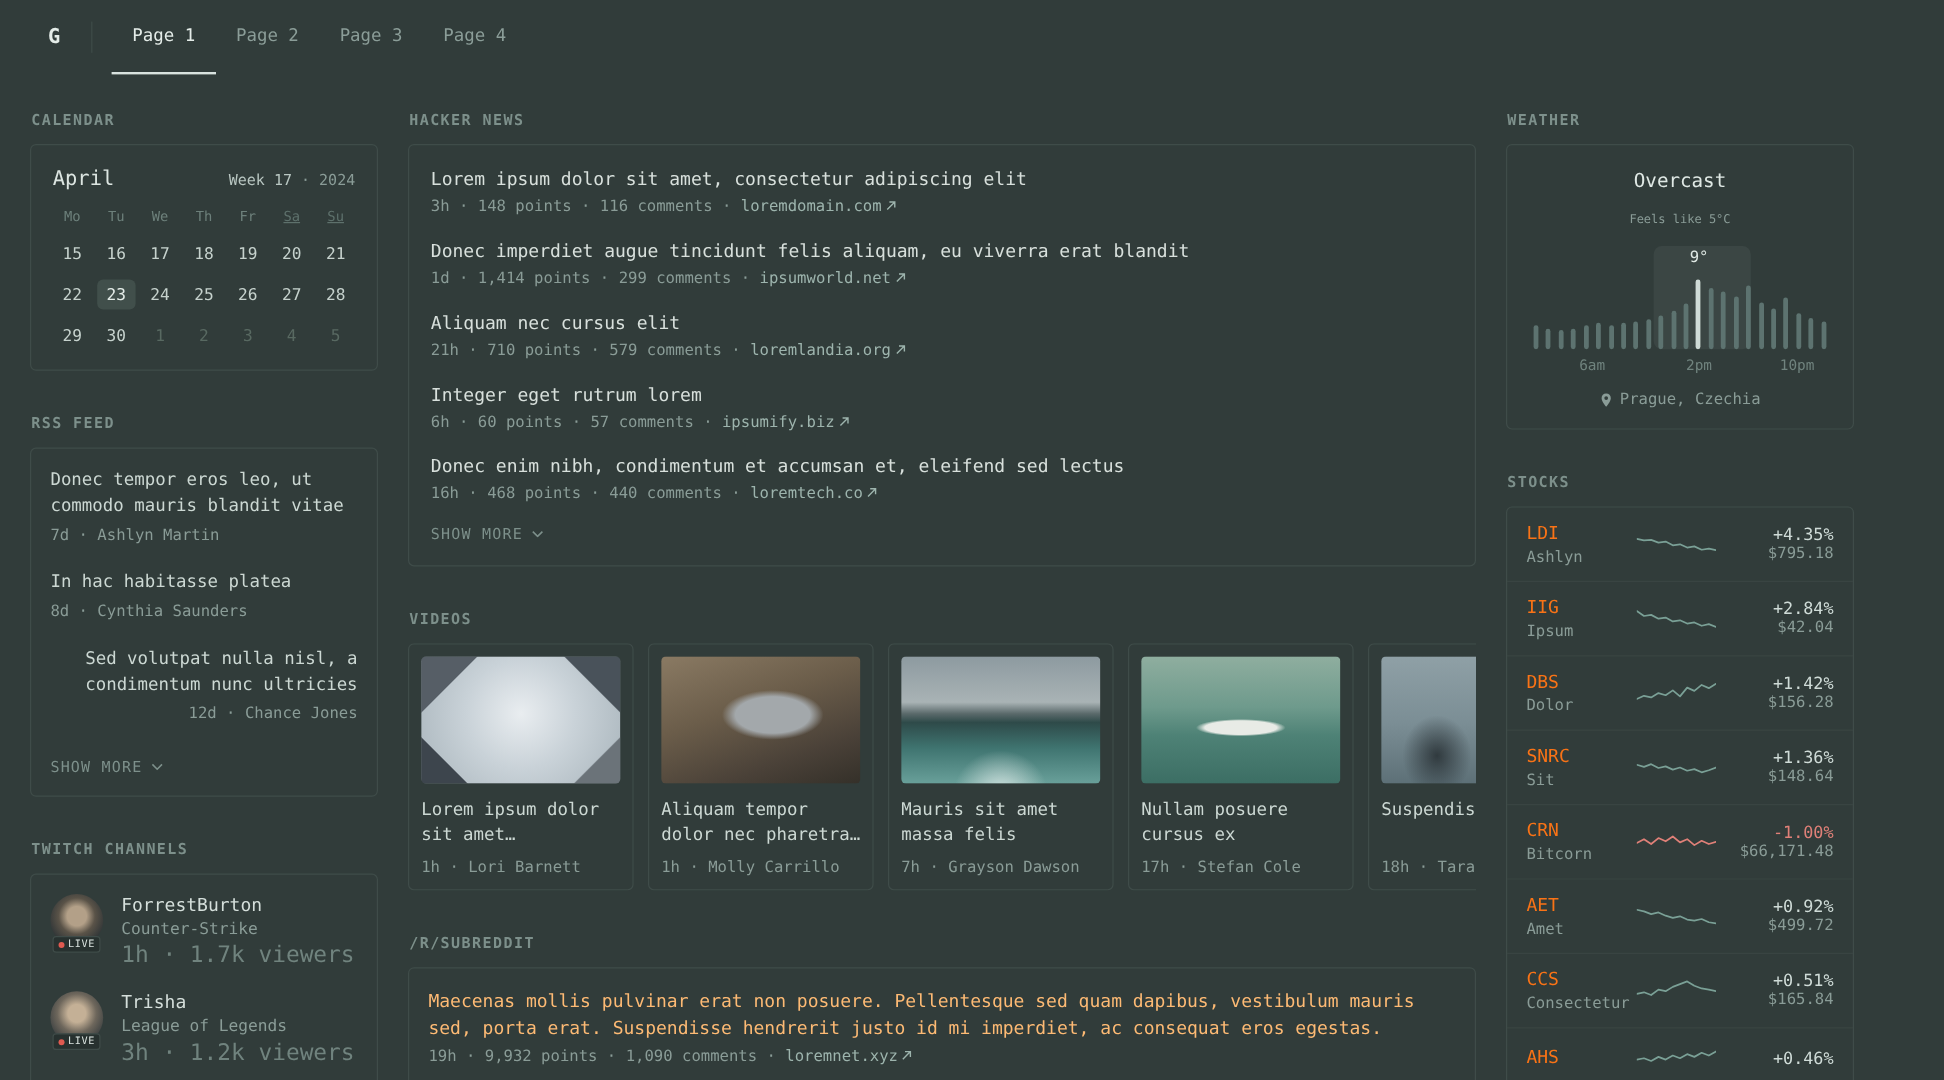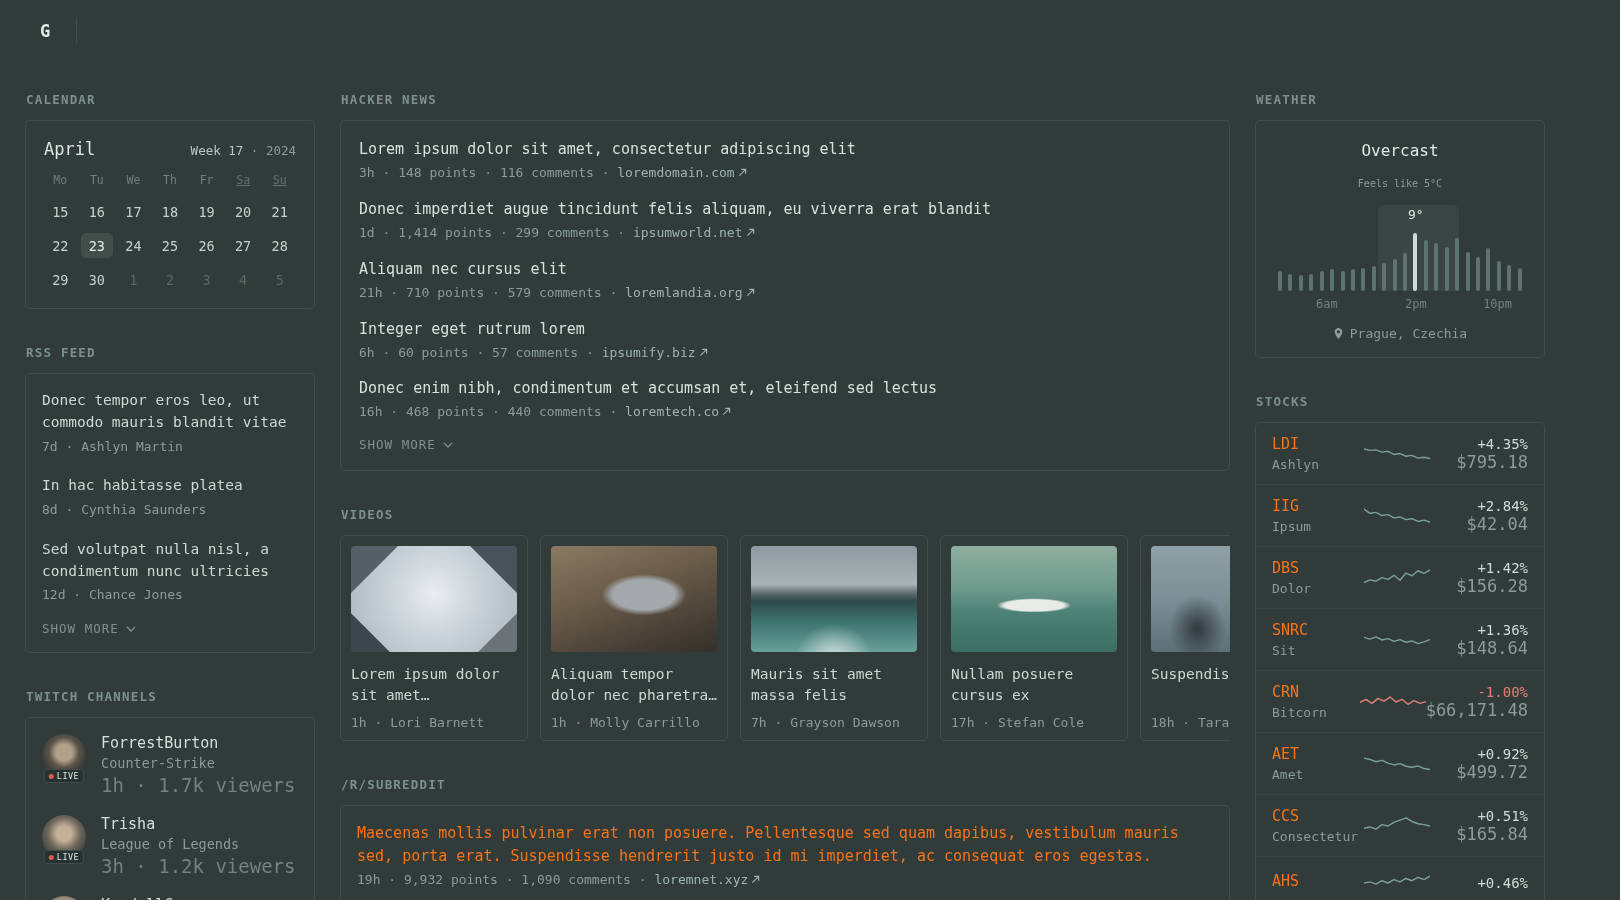--- a/index.html
+++ b/index.html
@@ -82,21 +82,21 @@
   .cal-grid .day{
     font-size:13.5px;color:#c6d2cd;
     width:32px;height:25px;display:flex;align-items:center;justify-content:center;
     border-radius:5px;
   }
   .cal-grid .day.out{color:#66786f;opacity:.75;}
   .cal-grid .day.sel{background:#414f4b;color:var(--text-bright);}
 
   
   .feed-item{margin-bottom:19px;}
-  .feed-item:last-of-type{margin-bottom:14px;}
+  .feed-item:last-of-type{margin-bottom:24px;text-align:right;}
   .feed-title{display:block;font-size:14.5px;line-height:1.5;color:#ccd8d3;}
   .meta{font-size:13px;color:var(--dim);margin-top:4px;line-height:1.45;}
   .meta-link{color:var(--link);}
   .ext{width:9px;height:9px;margin-left:3px;color:var(--link);}
   .show-more{
     display:inline-flex;align-items:center;gap:7px;
     font-size:12.5px;letter-spacing:1px;color:var(--header);
     margin-top:2px;
   }
   .chev{width:10px;height:6px;color:var(--header);}
@@ -149,21 +149,21 @@
   .thumb-fog{background:
     radial-gradient(ellipse 24% 44% at 28% 78%,rgba(38,46,50,.85),transparent 72%),
     linear-gradient(180deg,#8fa0a6 0%,#7b8e95 52%,#5d7077 100%);}
   .video-title{
     display:-webkit-box;-webkit-line-clamp:2;-webkit-box-orient:vertical;overflow:hidden;
     font-size:14.5px;line-height:1.45;color:#ccd8d3;height:42px;
   }
   .video-meta{font-size:13px;color:var(--dim);margin-top:9px;}
 
   
-  .post-text{font-size:15px;line-height:1.5;color:#f97316;}
+  .post-text{font-size:15px;line-height:1.5;color:#fdba74;}
 
   
   .weather-card{text-align:center;padding:20px 16px 16px;}
   .w-cond{font-size:16px;color:#dfe8e4;}
   .w-feels{font-size:10px;color:var(--dim);margin-top:18px;}
   .chart{position:relative;height:86px;margin:16px 6px 6px;}
   .day-band{position:absolute;left:41%;width:33%;top:0;bottom:0;background:rgba(222,236,231,.06);border-radius:7px;}
   .peak-label{position:absolute;left:56.5%;transform:translateX(-50%);top:2px;font-size:13px;color:#dfe8e4;}
   .bars{position:absolute;left:0;right:0;bottom:0;height:60px;display:flex;align-items:flex-end;justify-content:space-between;}
   .bar{width:4px;border-radius:2px;background:var(--bar);}
@@ -180,28 +180,34 @@
   .stock-row + .stock-row{border-top:1px solid rgba(214,228,223,.05);}
   .stock-id{width:92px;}
   .stock-sym{font-size:15px;color:#f97316;}
   .stock-name{font-size:13px;color:var(--dim);margin-top:4px;}
   .spark{width:66px;height:28px;flex:0 0 auto;}
   .spark polyline{fill:none;stroke:var(--spark);stroke-width:1.4;stroke-linejoin:round;stroke-linecap:round;}
   .spark.neg polyline{stroke:var(--neg);}
   .stock-vals{margin-left:auto;text-align:right;}
   .stock-change{font-size:14px;color:#cfdbd7;}
   .stock-change.neg{color:var(--neg);}
-  .stock-price{font-size:17px;color:var(--dim);margin-top:0;}
+  .stock-price{font-size:13px;color:var(--dim);margin-top:0;}
 </style>
 </head>
 <body>
 
 <header data-interactable="false">
   <div class="logo" data-interactable="true">G</div>
   <div class="vdiv" data-interactable="false"></div>
+  <nav data-interactable="false">
+    <a class="tab active" data-interactable="true">Page 1</a>
+    <a class="tab" data-interactable="true">Page 2</a>
+    <a class="tab" data-interactable="true">Page 3</a>
+    <a class="tab" data-interactable="true">Page 4</a>
+  </nav>
 </header>
 
 <main data-interactable="false">
 
   <section class="col" data-interactable="false">
 
     <div class="widget" data-interactable="false">
       <h2 class="wtitle" data-interactable="false">CALENDAR</h2>
       <div class="card" data-interactable="false">
         <div class="cal-head" data-interactable="false">

